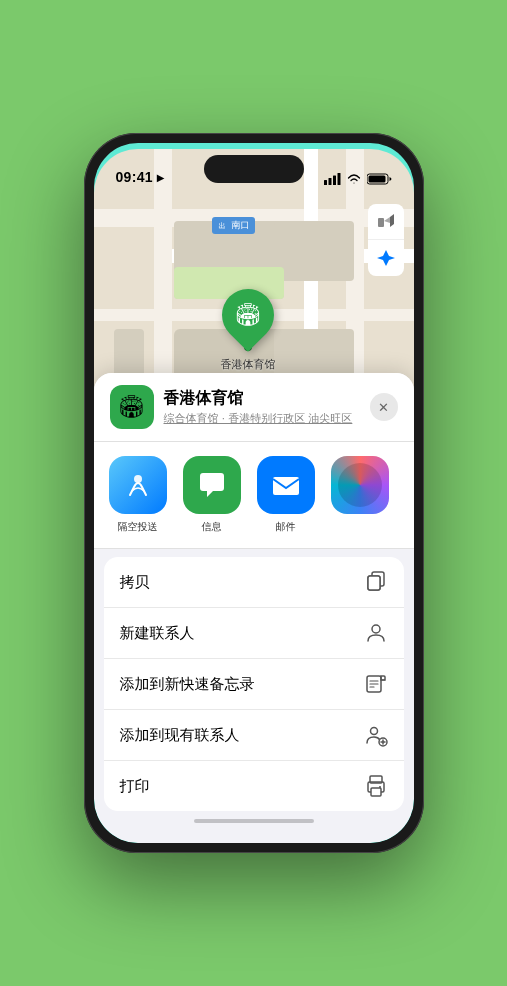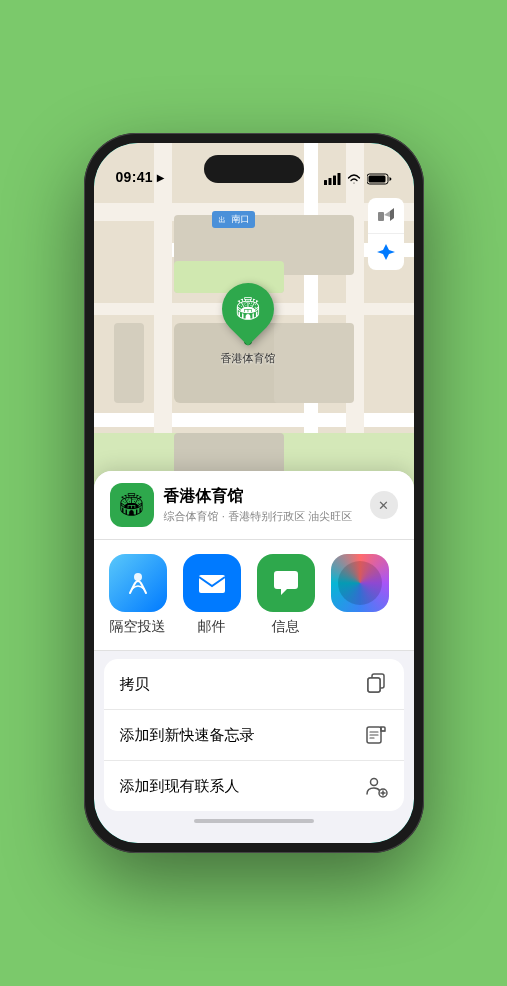--- a/index.html
+++ b/index.html
@@ -73,21 +73,21 @@
       gap: 5px;
     }
 
     .status-icons svg {
       fill: #000;
     }
 
     
     .map-area {
       position: absolute;
-      top: 0;
+      top: 6px;
       left: 0;
       right: 0;
       height: 370px;
       overflow: hidden;
       border-radius: 44px 44px 0 0;
     }
 
     .map-bg {
       width: 100%;
       height: 100%;
@@ -254,20 +254,21 @@
     .location-name {
       font-size: 16px;
       font-weight: 600;
       color: #000;
     }
 
     .location-sub {
       font-size: 11px;
       color: #888;
       margin-top: 2px;
+      text-decoration: underline;
     }
 
     .close-btn {
       width: 28px;
       height: 28px;
       background: #e8e8e8;
       border-radius: 50%;
       display: flex;
       align-items: center;
       justify-content: center;
@@ -304,21 +305,21 @@
       justify-content: center;
       font-size: 28px;
       position: relative;
     }
 
     .share-icon-wrapper.selected {
       border: 2px solid #e53e3e;
     }
 
     .share-label {
-      font-size: 14px;
+      font-size: 10px;
       color: #333;
       text-align: center;
     }
 
     
     .icon-airdrop {
       background: linear-gradient(135deg, #5ac8fa, #007aff);
     }
 
     
@@ -477,36 +478,36 @@
             <svg width="32" height="32" viewBox="0 0 32 32" fill="none">
               <circle cx="16" cy="10" r="4" fill="white" opacity="0.9"></circle>
               <path d="M8 26 L12 18 Q14 14 16 14 Q18 14 20 18 L24 26" stroke="white" stroke-width="2" fill="none" stroke-linecap="round"></path>
               <path d="M10 22 Q13 19 16 19 Q19 19 22 22" stroke="white" stroke-width="1.5" fill="none" stroke-linecap="round"></path>
             </svg>
           </div>
           <span class="share-label">隔空投送</span>
         </div>
 
         <div class="share-item">
+          <div class="share-icon-wrapper icon-messages">
+            <svg width="34" height="34" viewBox="0 0 34 34" fill="none">
+              <path d="M5 8 Q5 5 8 5 L26 5 Q29 5 29 8 L29 20 Q29 23 26 23 L18 23 L12 29 L12 23 L8 23 Q5 23 5 20 Z" fill="white"></path>
+            </svg>
+          </div>
+          <span class="share-label">信息</span>
+        </div>
+
+        <div class="share-item">
           <div class="share-icon-wrapper icon-mail">
             <svg width="34" height="34" viewBox="0 0 34 34" fill="none">
               <rect x="4" y="9" width="26" height="18" rx="2" fill="white"></rect>
               <path d="M4 11 L17 20 L30 11" stroke="#007aff" stroke-width="2" fill="none"></path>
             </svg>
           </div>
           <span class="share-label">邮件</span>
-        </div>
-
-        <div class="share-item">
-          <div class="share-icon-wrapper icon-messages">
-            <svg width="34" height="34" viewBox="0 0 34 34" fill="none">
-              <path d="M5 8 Q5 5 8 5 L26 5 Q29 5 29 8 L29 20 Q29 23 26 23 L18 23 L12 29 L12 23 L8 23 Q5 23 5 20 Z" fill="white"></path>
-            </svg>
-          </div>
-          <span class="share-label">信息</span>
         </div>
 
 
         <div class="share-item">
           <div style="width:58px; height:58px; border-radius:16px; overflow:hidden; display:flex; align-items:center; justify-content:center; background: conic-gradient(#ff6b6b, #a855f7, #3b82f6, #06b6d4, #ff6b6b);">
             <div style="width:44px; height:44px; background:rgba(0,0,0,0.15); border-radius:50%; display:flex; align-items:center; justify-content:center;">
               
             </div>
           </div>
 
@@ -518,20 +519,27 @@
 
         <div class="action-item">
           <span class="action-text">拷贝</span>
           <svg width="24" height="24" viewBox="0 0 24 24" fill="none">
             <rect x="8" y="2" width="12" height="14" rx="2" stroke="#555" stroke-width="1.5" fill="none"></rect>
             <rect x="4" y="6" width="12" height="14" rx="2" stroke="#555" stroke-width="1.5" fill="none" fill-opacity="0"></rect>
             <rect x="4" y="6" width="12" height="14" rx="2" fill="white" stroke="#555" stroke-width="1.5"></rect>
           </svg>
         </div>
 
+        <div class="action-item">
+          <span class="action-text">新建联系人</span>
+          <svg width="24" height="24" viewBox="0 0 24 24" fill="none">
+            <circle cx="12" cy="8" r="4" stroke="#555" stroke-width="1.5" fill="none"></circle>
+            <path d="M4 20 Q4 14 12 14 Q20 14 20 20" stroke="#555" stroke-width="1.5" fill="none" stroke-linecap="round"></path>
+          </svg>
+        </div>
 
         <div class="action-item">
           <span class="action-text">添加到新快速备忘录</span>
           <svg width="24" height="24" viewBox="0 0 24 24" fill="none">
             <rect x="3" y="4" width="14" height="16" rx="2" stroke="#555" stroke-width="1.5" fill="none"></rect>
             <path d="M17 4 L20 4 Q21 4 21 5 L21 8 L17 8 Z" stroke="#555" stroke-width="1.5" fill="none"></path>
             <path d="M17 8 L21 8" stroke="#555" stroke-width="1"></path>
             <path d="M6 9 L14 9 M6 12 L14 12 M6 15 L10 15" stroke="#555" stroke-width="1.2" stroke-linecap="round"></path>
           </svg>
         </div>
@@ -539,20 +547,29 @@
         <div class="action-item">
           <span class="action-text">添加到现有联系人</span>
           <svg width="24" height="24" viewBox="0 0 24 24" fill="none">
             <circle cx="10" cy="8" r="3.5" stroke="#555" stroke-width="1.5" fill="none"></circle>
             <path d="M3 20 Q3 14 10 14 Q14 14 16 17" stroke="#555" stroke-width="1.5" fill="none" stroke-linecap="round"></path>
             <circle cx="19" cy="19" r="4" stroke="#555" stroke-width="1.5" fill="white"></circle>
             <path d="M17 19 L21 19 M19 17 L19 21" stroke="#555" stroke-width="1.5" stroke-linecap="round"></path>
           </svg>
         </div>
 
+        <div class="action-item">
+          <span class="action-text">打印</span>
+          <svg width="24" height="24" viewBox="0 0 24 24" fill="none">
+            <rect x="6" y="2" width="12" height="7" rx="1" stroke="#555" stroke-width="1.5" fill="none"></rect>
+            <rect x="4" y="8" width="16" height="10" rx="1.5" stroke="#555" stroke-width="1.5" fill="none"></rect>
+            <rect x="7" y="14" width="10" height="8" rx="1" stroke="#555" stroke-width="1.5" fill="white"></rect>
+            <circle cx="16" cy="13" r="1" fill="#555"></circle>
+          </svg>
+        </div>
 
       </div>
 
       <div class="home-indicator"></div>
 
     </div>
 
   </div>
 </div>
 

